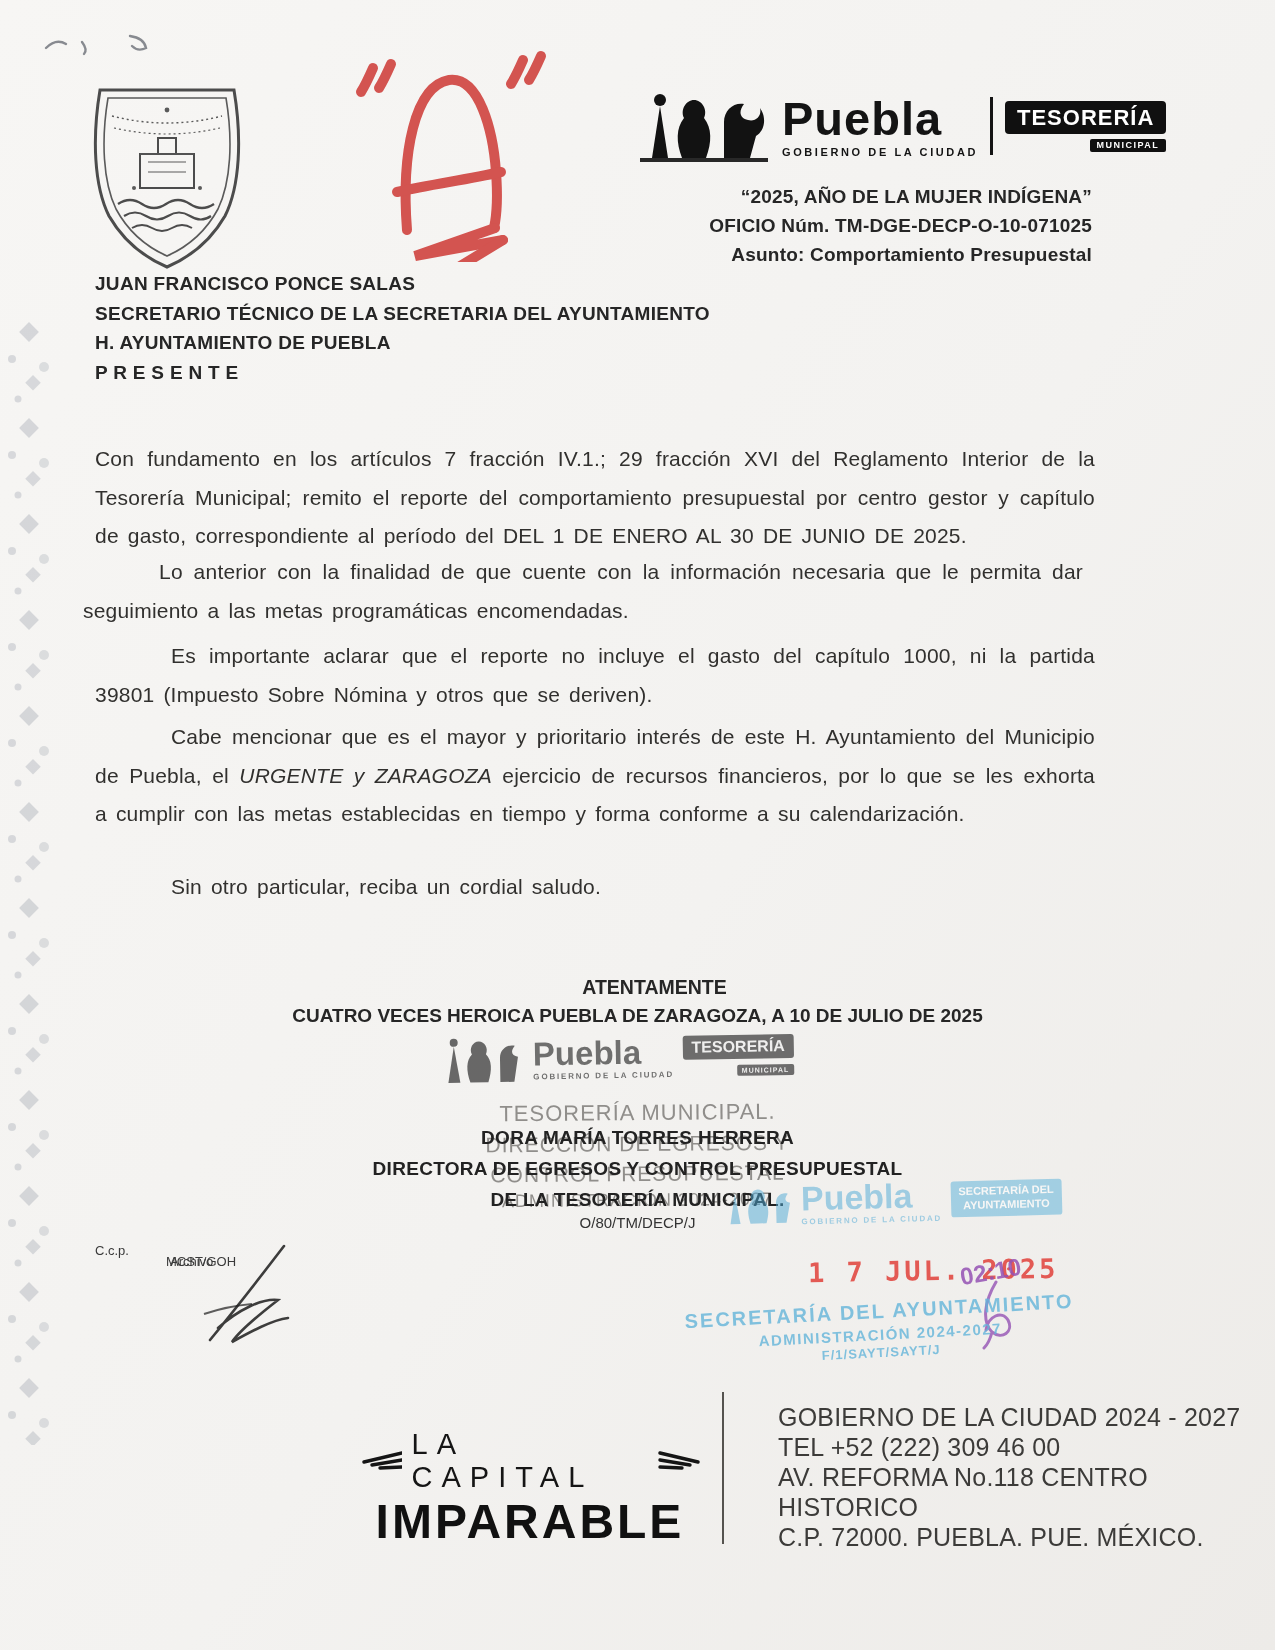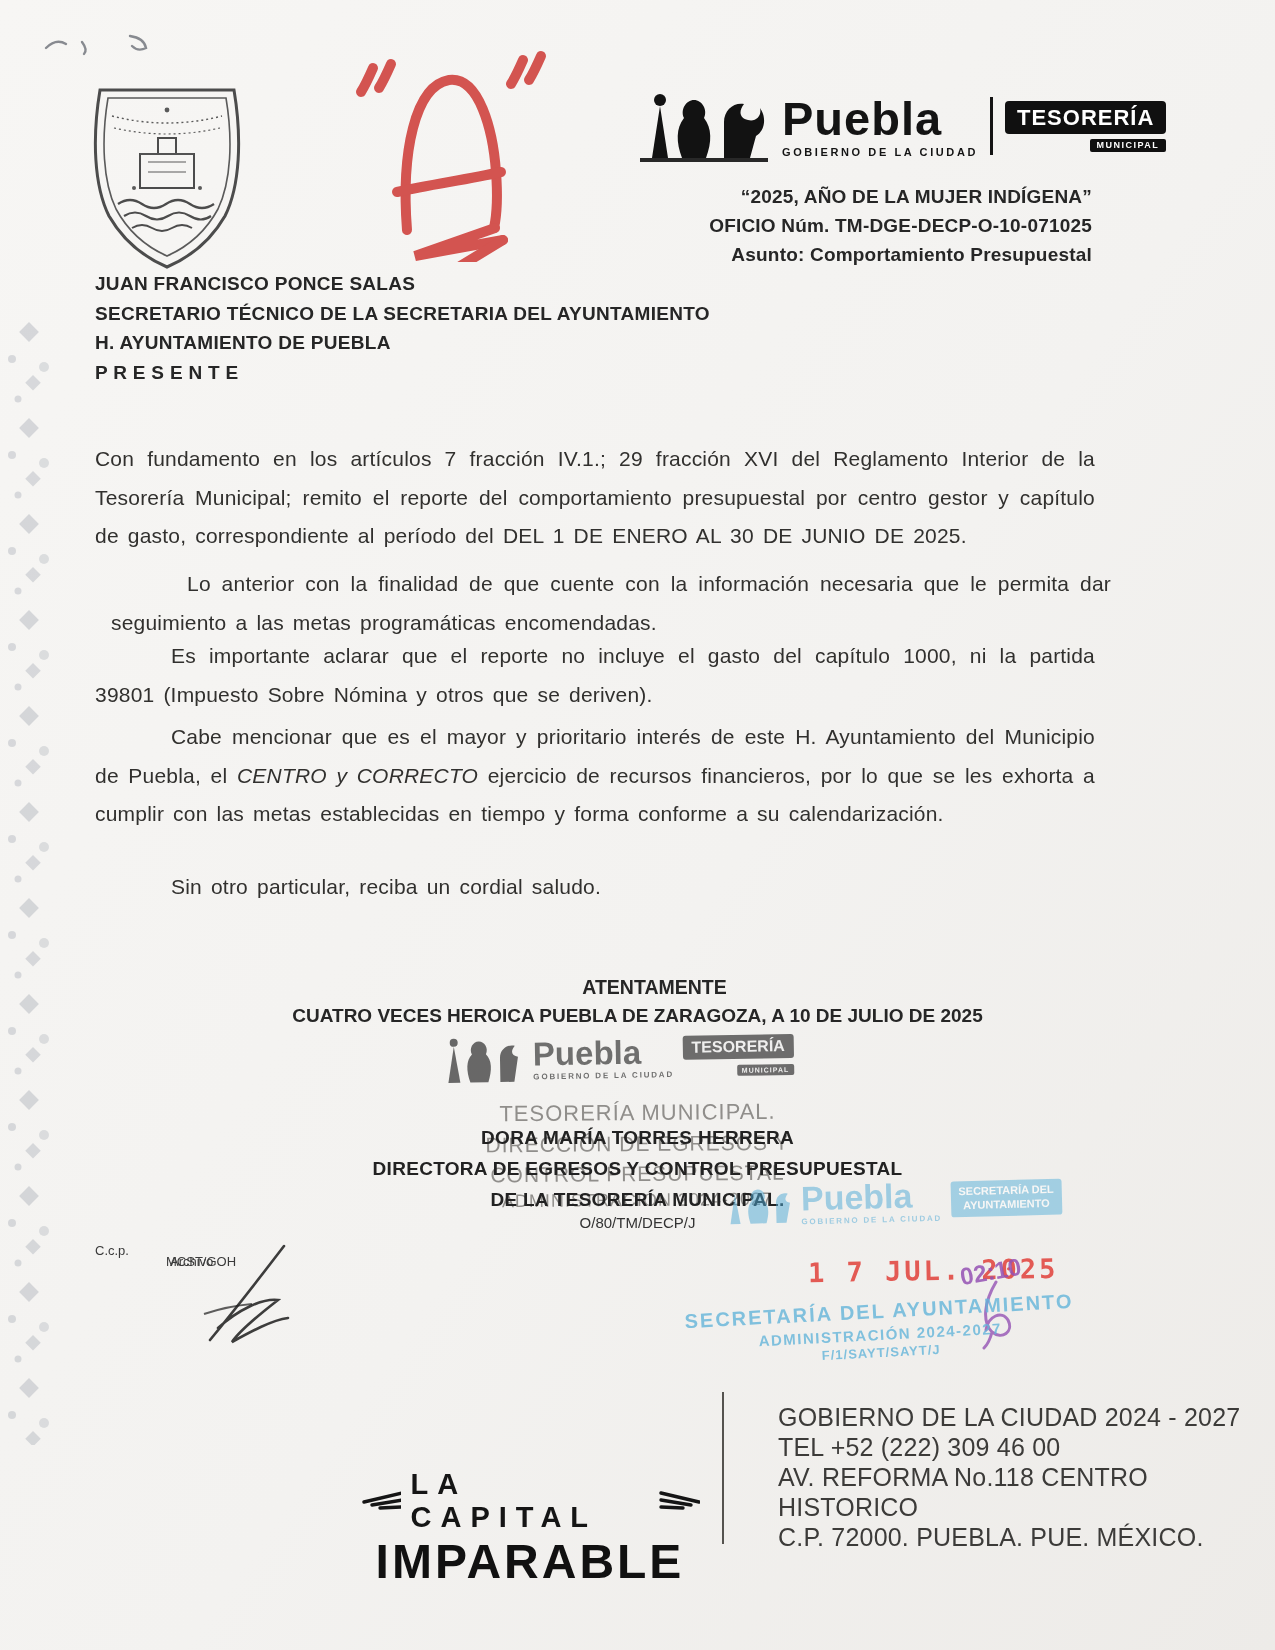--- a/index.html
+++ b/index.html
@@ -36,21 +36,21 @@
 
   .red-stamp { font-family:"DejaVu Sans Mono", monospace; font-size:27px; font-weight:bold;
                color:#e24a44; letter-spacing:3px; transform:rotate(-1deg); opacity:0.9; }
   .purple { color:#9552b4; font-size:24px; font-weight:bold; transform:rotate(-10deg); opacity:0.85; }
 
   .blue { color:#64b5da; }
   .blue-stamp-block { transform:rotate(-3deg); opacity:0.8; text-align:center; }
 
   .contact { font-size:25px; line-height:30px; color:#3c3b39; letter-spacing:0.2px; }
 
-  .capital-line { font-size:29px; font-weight:bold; letter-spacing:9px; color:#151515; display:flex; align-items:center; gap:10px; justify-content:center;margin-top:40px;}
+  .capital-line { font-size:29px; font-weight:normal; letter-spacing:9px; color:#151515; display:flex; align-items:center; gap:10px; justify-content:center;}
   .imparable { font-size:48px; font-weight:800; letter-spacing:3px; color:#111; text-align:center; }
 </style>
 </head>
 <body>
 
 <div class="page">
 
   <svg class="abs" style="left:0;top:315px;" width="72" height="1130">
     <defs>
       <pattern id="lace" width="64" height="96" patternUnits="userSpaceOnUse">
@@ -125,24 +125,24 @@
   <div class="abs hdr-line" style="left:592px;top:244px;width:500px;">Asunto: Comportamiento Presupuestal</div>
 
   <div class="abs addr" style="left:95px;top:269px;">
     <div>JUAN FRANCISCO PONCE SALAS</div>
     <div>SECRETARIO TÉCNICO DE LA SECRETARIA DEL AYUNTAMIENTO</div>
     <div>H. AYUNTAMIENTO DE PUEBLA</div>
     <div>P R E S E N T E</div>
   </div>
 
   <div class="abs para" style="left:95px;top:440px;">Con fundamento en los artículos 7 fracción IV.1.; 29 fracción XVI del Reglamento Interior de la Tesorería Municipal; remito el reporte del comportamiento presupuestal por centro gestor y capítulo de gasto, correspondiente al período del DEL 1 DE ENERO AL 30 DE JUNIO DE 2025.</div>
-  <div class="abs para indent" style="left:111px;top:553px;margin-top:12px;">Lo anterior con la finalidad de que cuente con la información necesaria que le permita dar seguimiento a las metas programáticas encomendadas.</div>
+  <div class="abs para indent" style="left:83px;top:553px;">Lo anterior con la finalidad de que cuente con la información necesaria que le permita dar seguimiento a las metas programáticas encomendadas.</div>
   <div class="abs para indent" style="left:95px;top:637px;">Es importante aclarar que el reporte no incluye el gasto del capítulo 1000, ni la partida 39801 (Impuesto Sobre Nómina y otros que se deriven).</div>
   <div class="abs para indent" style="left:95px;top:718px;">
-    <span>Cabe mencionar que es el mayor y prioritario interés de este H. Ayuntamiento del Municipio de Puebla, el </span><span style="font-style:italic;">CENTRO y CORRECTO</span><span> ejercicio de recursos financieros, por lo que se les exhorta a cumplir con las metas establecidas en tiempo y forma conforme a su calendarización.</span>
+    <span>Cabe mencionar que es el mayor y prioritario interés de este H. Ayuntamiento del Municipio de Puebla, el </span><span style="font-style:italic;">URGENTE y ZARAGOZA</span><span> ejercicio de recursos financieros, por lo que se les exhorta a cumplir con las metas establecidas en tiempo y forma conforme a su calendarización.</span>
   </div>
   <div class="abs para indent" style="left:95px;top:868px;">Sin otro particular, reciba un cordial saludo.</div>
 
   <div class="abs center-line" style="left:0;top:976px;font-size:19.5px;margin-left:17px;">ATENTAMENTE</div>
   <div class="abs center-line" style="left:0;top:1005px;font-size:19px;">CUATRO VECES HEROICA PUEBLA DE ZARAGOZA, A 10 DE JULIO DE 2025</div>
 
   <div class="abs" style="left:438px;top:1032px;display:flex;align-items:center;gap:9px;opacity:0.72;filter:grayscale(35%);transform:rotate(-1deg);">
     <svg width="86" height="52">
       <g fill="#333">
         <path d="M10 48 L16 12 L22 48 Z"></path>

